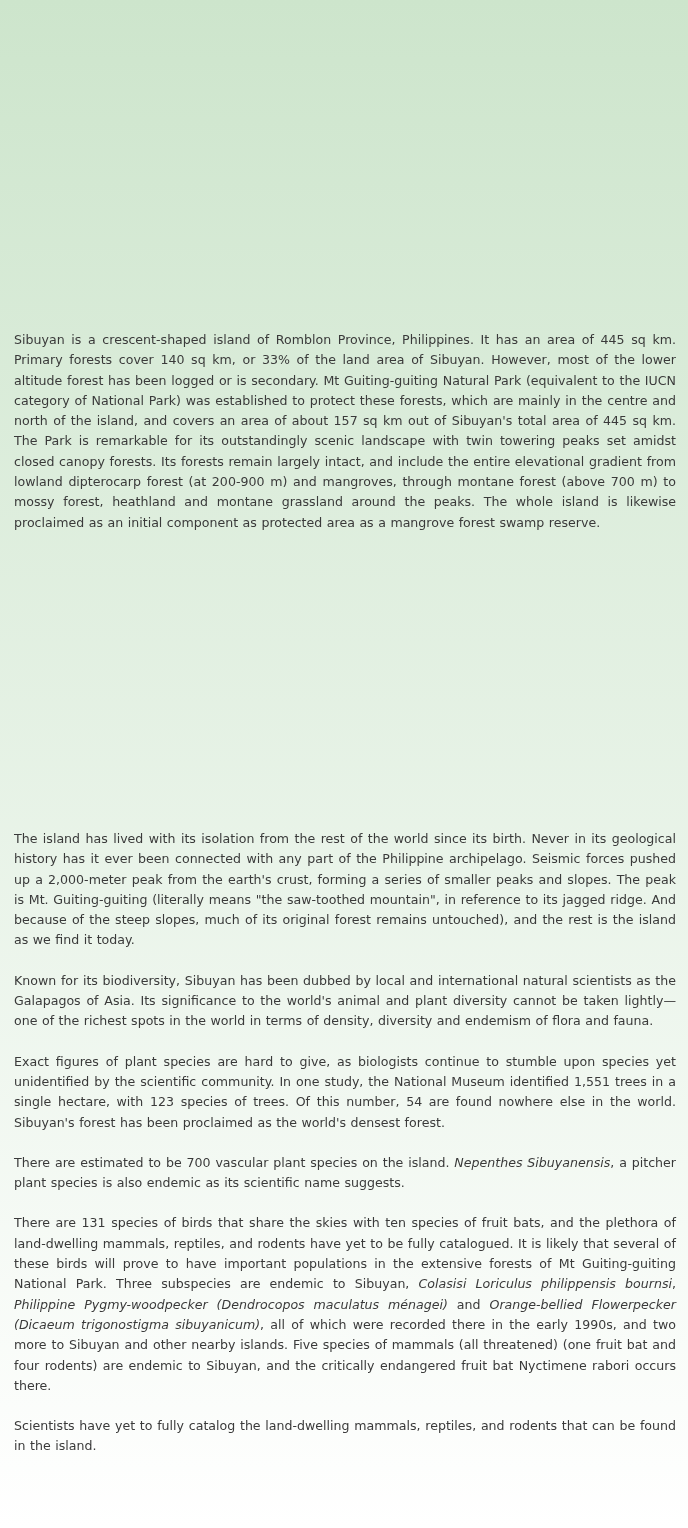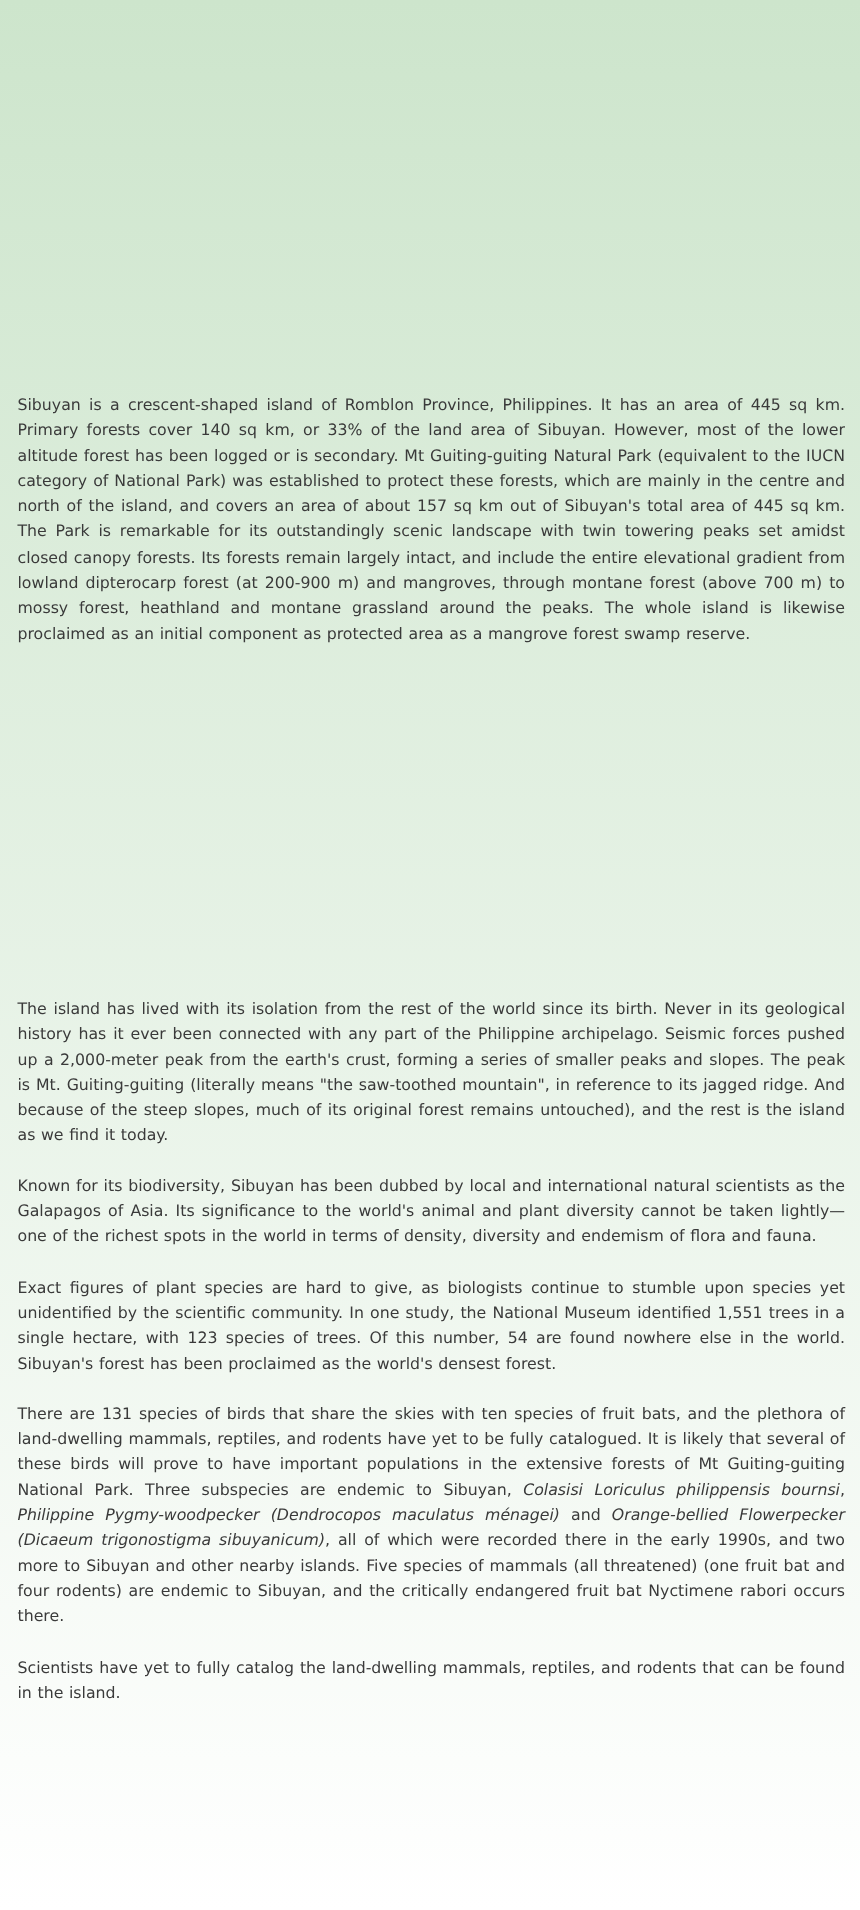--- a/index.html
+++ b/index.html
@@ -24,21 +24,21 @@
     margin: 0;
     padding: 7px 10px 0 10px;
     font-size: 28px;
     line-height: 34px;
     font-weight: bold;
     color: var(--title-color);
   }
   .spacer-top { height: 314px; }
   .spacer-mid { height: 260px; }
   p.para {
-    margin: 0 12px 20px 14px;
+    margin: 16px 12px 20px 14px;
     text-align: justify;
     font-size: 12.6px;
     line-height: 20.3px;
     color: var(--text-color);
     word-spacing: 0.5px;
   }
   p.para i { font-style: italic; }
 </style>
 </head>
 <body>
@@ -51,18 +51,19 @@
   <p class="para"><span>Sibuyan is a crescent-shaped island of Romblon Province, Philippines. It has an area of 445 sq km. Primary forests cover 140 sq km, or 33% of the land area of Sibuyan. However, most of the lower altitude forest has been logged or is secondary. Mt Guiting-guiting Natural Park (equivalent to the IUCN category of National Park) was established to protect these forests, which are mainly in the centre and north of the island, and covers an area of about 157 sq km out of Sibuyan's total area of 445 sq km. The Park is remarkable for its outstandingly scenic landscape with twin towering peaks set amidst closed canopy forests. Its forests remain largely intact, and include the entire elevational gradient from lowland dipterocarp forest (at 200-900 m) and mangroves, through montane forest (above 700 m) to mossy forest, heathland and montane grassland around the peaks. The whole island is likewise proclaimed as an initial component as protected area as a mangrove forest swamp reserve.</span></p>
 
   <div class="spacer-mid"></div>
 
   <p class="para"><span>The island has lived with its isolation from the rest of the world since its birth. Never in its geological history has it ever been connected with any part of the Philippine archipelago. Seismic forces pushed up a 2,000-meter peak from the earth's crust, forming a series of smaller peaks and slopes. The peak is Mt. Guiting-guiting (literally means "the saw-toothed mountain", in reference to its jagged ridge. And because of the steep slopes, much of its original forest remains untouched), and the rest is the island as we find it today.</span></p>
 
   <p class="para"><span>Known for its biodiversity, Sibuyan has been dubbed by local and international natural scientists as the Galapagos of Asia. Its significance to the world's animal and plant diversity cannot be taken lightly—one of the richest spots in the world in terms of density, diversity and endemism of flora and fauna.</span></p>
 
   <p class="para"><span>Exact figures of plant species are hard to give, as biologists continue to stumble upon species yet unidentified by the scientific community. In one study, the National Museum identified 1,551 trees in a single hectare, with 123 species of trees. Of this number, 54 are found nowhere else in the world. Sibuyan's forest has been proclaimed as the world's densest forest.</span></p>
 
+  <p class="para"><span>There are estimated to be 700 vascular plant species on the island. </span><i>Nepenthes Sibuyanensis</i><span>, a pitcher plant species is also endemic as its scientific name suggests.</span></p>
 
   <p class="para"><span>There are 131 species of birds that share the skies with ten species of fruit bats, and the plethora of land-dwelling mammals, reptiles, and rodents have yet to be fully catalogued. It is likely that several of these birds will prove to have important populations in the extensive forests of Mt Guiting-guiting National Park. Three subspecies are endemic to Sibuyan, </span><i>Colasisi Loriculus philippensis bournsi</i><span>, </span><i>Philippine Pygmy-woodpecker (Dendrocopos maculatus ménagei)</i><span> and </span><i>Orange-bellied Flowerpecker (Dicaeum trigonostigma sibuyanicum)</i><span>, all of which were recorded there in the early 1990s, and two more to Sibuyan and other nearby islands. Five species of mammals (all threatened) (one fruit bat and four rodents) are endemic to Sibuyan, and the critically endangered fruit bat Nyctimene rabori occurs there.</span></p>
 
   <p class="para"><span>Scientists have yet to fully catalog the land-dwelling mammals, reptiles, and rodents that can be found in the island.</span></p>
 
 </div>
 
 </body></html>

